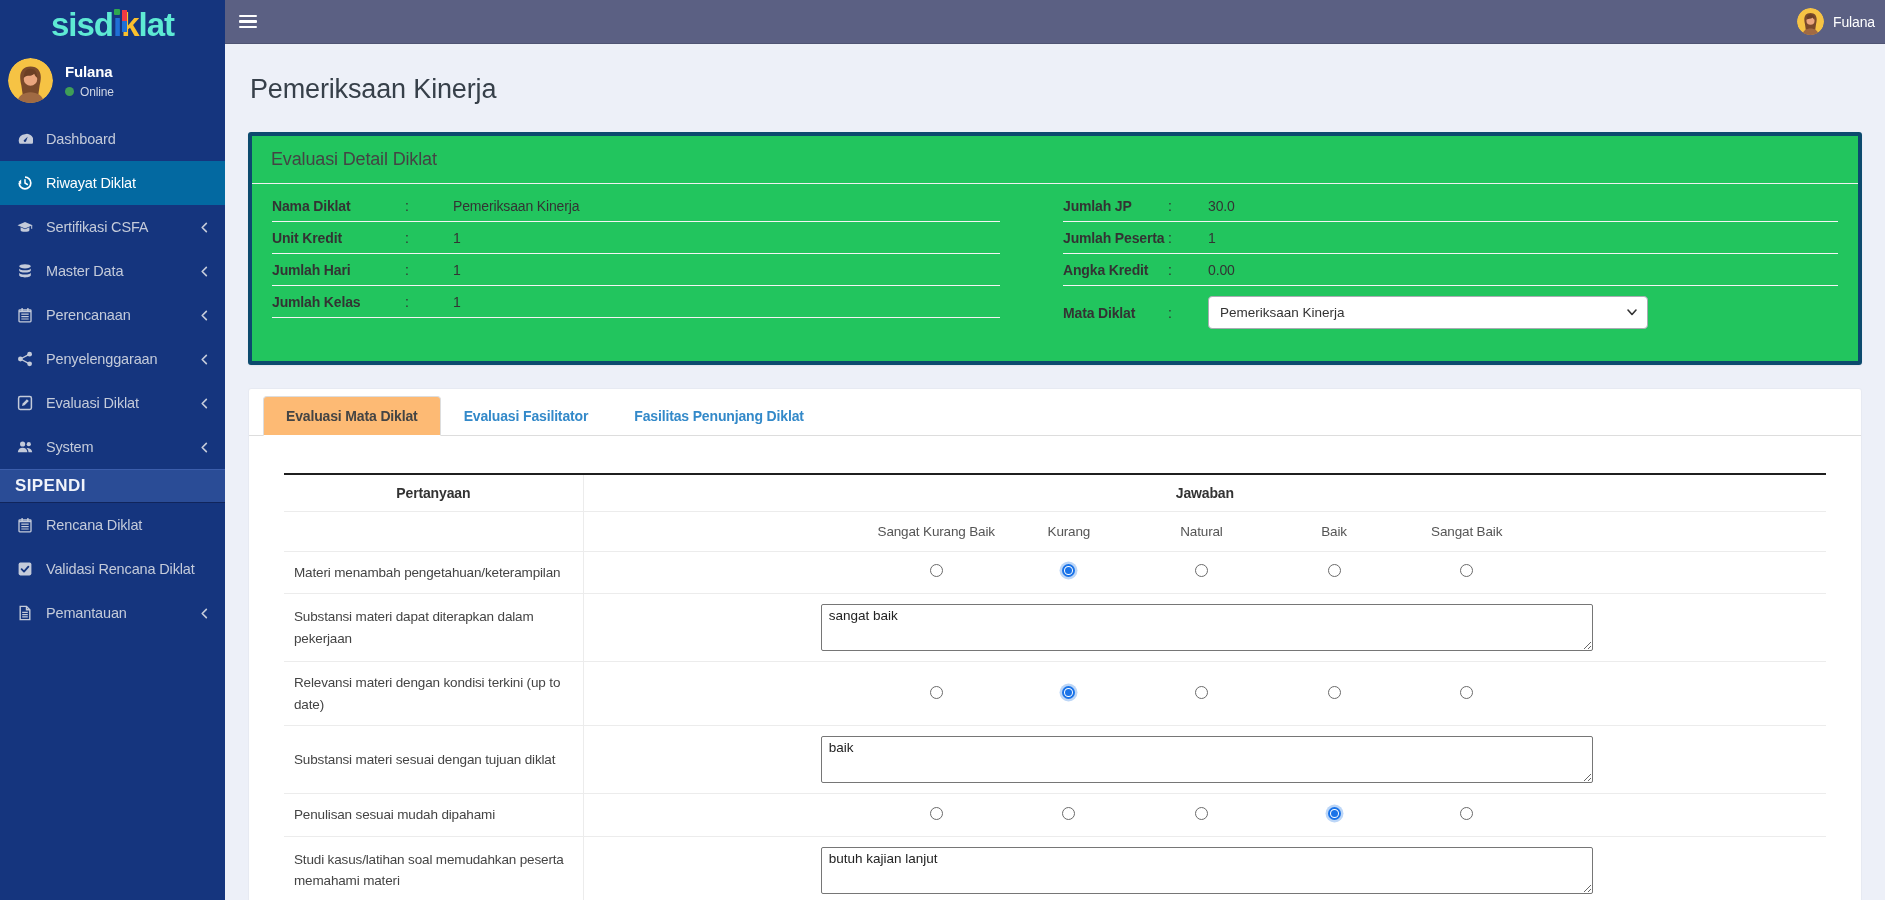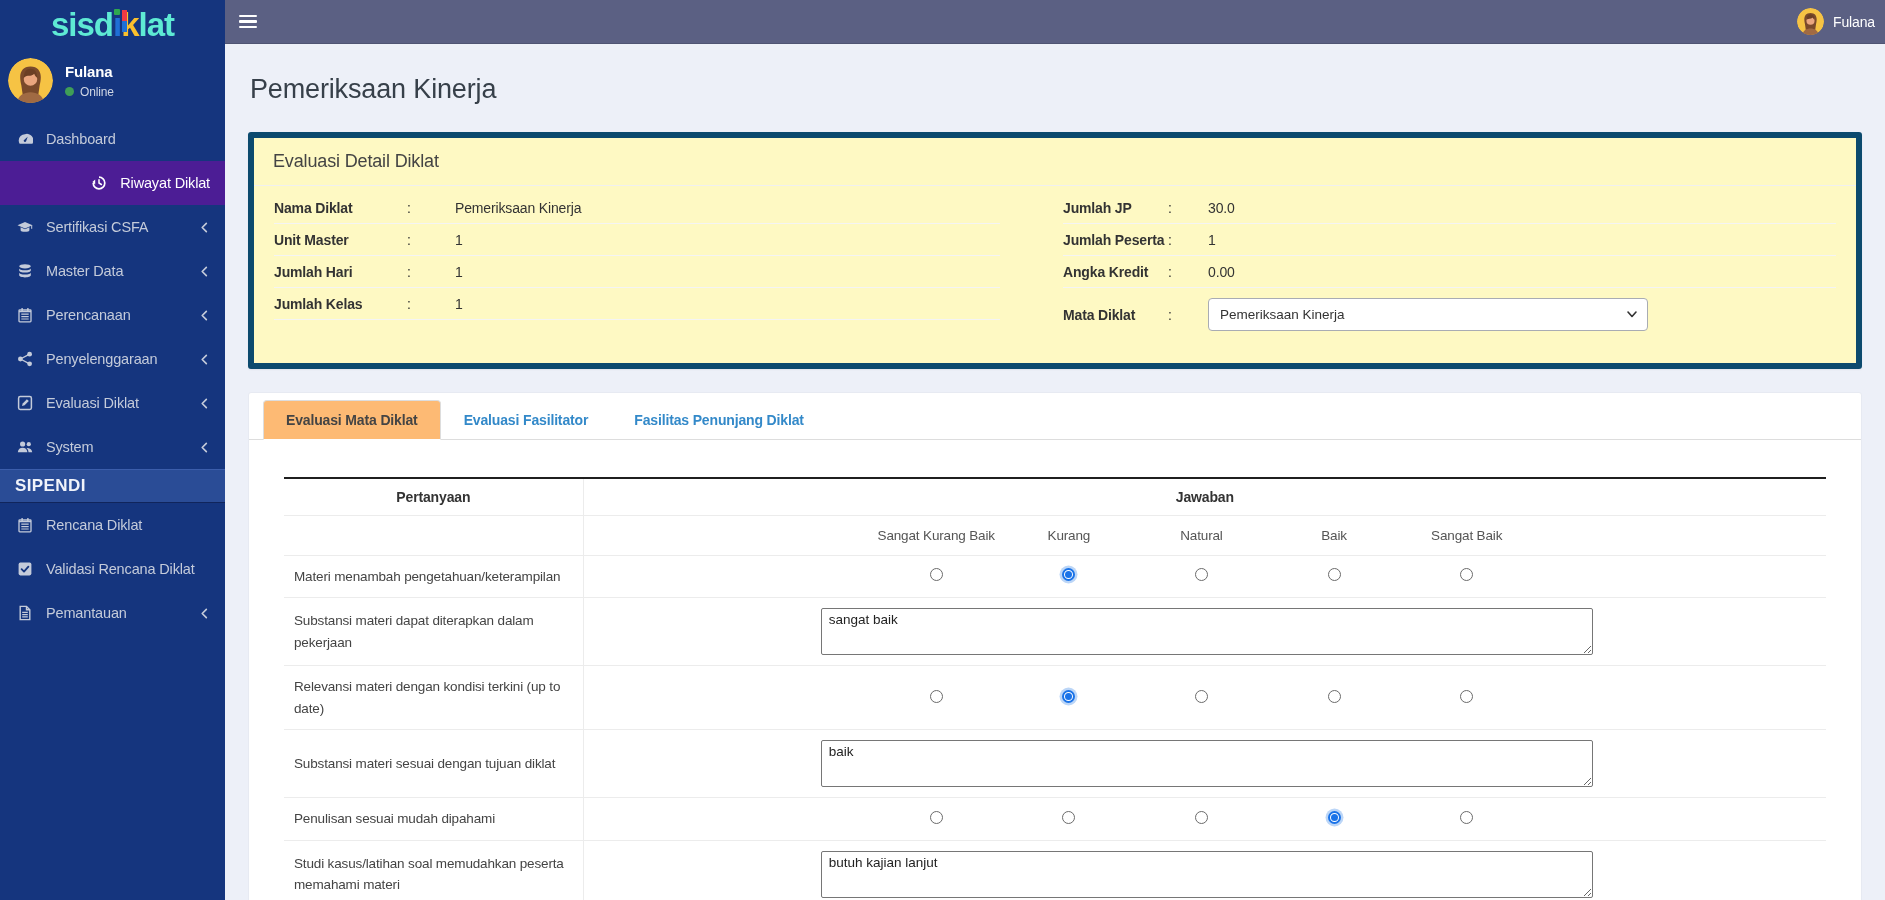--- a/index.html
+++ b/index.html
@@ -20,39 +20,39 @@
 
   .user-panel { display:flex; align-items:center; gap:12px; padding:10px 10px 14px 8px; }
   .avatar { border-radius:50%; overflow:hidden; flex:none; }
   .avatar svg { display:block; }
   .user-name { font-size:15px; font-weight:700; color:#fff; margin-bottom:5px; }
   .user-status { font-size:12px; color:#cfd6e4; display:flex; align-items:center; gap:6px; }
   .status-dot { width:9px; height:9px; border-radius:50%; background:#3f9e57; display:inline-block; }
 
   .nav { display:flex; flex-direction:column; }
   .nav-item { display:flex; align-items:center; gap:11px; padding:0 15px; height:44px; font-size:14.5px; color:#c4cbda; cursor:pointer; position:relative; }
-  .nav-item.active { background:#4c1d95; color:#ffffff;justify-content:flex-end; }
+  .nav-item.active { background:#0369a1; color:#ffffff; }
   .nav-item .ico { width:20px; display:flex; justify-content:center; flex:none; }
   .nav-item .ico svg { width:16px; height:16px; }
   .nav-item .chev { margin-left:auto; display:flex; }
   .nav-item .chev svg { width:11px; height:11px; }
   .section-header { background:#2a4c96; border-top:1px solid #3b5dab; border-bottom:1px solid #10255c;
     color:#f0f3fa; font-size:17px; font-weight:700; letter-spacing:0.4px; padding:0 15px; height:34px; display:flex; align-items:center; }
 
   
   .main { flex:1; display:flex; flex-direction:column; min-width:0; }
   .topbar { height:44px; background:#5b6083; display:flex; align-items:center; justify-content:space-between; padding:0 8px 0 14px; border-bottom:1px solid rgba(0,0,0,0.12); }
   .hamburger { width:34px; height:34px; display:flex; flex-direction:column; justify-content:center; gap:3px; cursor:pointer; }
   .hamburger span { display:block; width:18px; height:2.5px; background:#fff; border-radius:1px; }
   .topbar-user { display:flex; align-items:center; gap:9px; color:#fff; font-size:14px; padding-right:2px; cursor:pointer; }
 
   .content { flex:1; background:#edf0f8; padding:0 23px; overflow:hidden; }
   .page-title { font-size:27px; font-weight:400; color:#37404a; margin:30px 0 0 2px; }
 
-  .card { background:#fef9c3; border:6px solid #0c4a6e; border-radius:3px; box-shadow:0 1px 2px rgba(0,0,0,0.05); }
+  .card { background:#22c55e; border:4px solid #0c4a6e; border-radius:3px; box-shadow:0 1px 2px rgba(0,0,0,0.05); }
   .detail-card { margin-top:27px; }
   .card-header { padding:13px 19px; font-size:18px; color:#444; border-bottom:1px solid #f0f0f0; }
   .card-body { display:flex; padding:6px 20px 24px 20px; }
   .dcol { width:50%; }
   .dcol.left { padding-right:55px; }
   .dcol.right { padding-left:8px; }
   .drow { display:grid; align-items:center; padding:7.5px 0; border-bottom:1px solid #f4f4f4; min-height:31px; }
   .dcol.left .drow { grid-template-columns:133px 48px 1fr; }
   .dcol.right .drow { grid-template-columns:105px 40px 1fr; }
   .dlabel { font-weight:700; color:#333; }
@@ -298,21 +298,21 @@
       <section class="card detail-card">
         <div class="card-header">Evaluasi Detail Diklat</div>
         <div class="card-body">
           <div class="dcol left">
               <div class="drow">
                 <span class="dlabel">Nama Diklat</span>
                 <span class="dcolon">:</span>
                 <span class="dvalue">Pemeriksaan Kinerja</span>
               </div>
               <div class="drow">
-                <span class="dlabel">Unit Master</span>
+                <span class="dlabel">Unit Kredit</span>
                 <span class="dcolon">:</span>
                 <span class="dvalue">1</span>
               </div>
               <div class="drow">
                 <span class="dlabel">Jumlah Hari</span>
                 <span class="dcolon">:</span>
                 <span class="dvalue">1</span>
               </div>
               <div class="drow">
                 <span class="dlabel">Jumlah Kelas</span>

